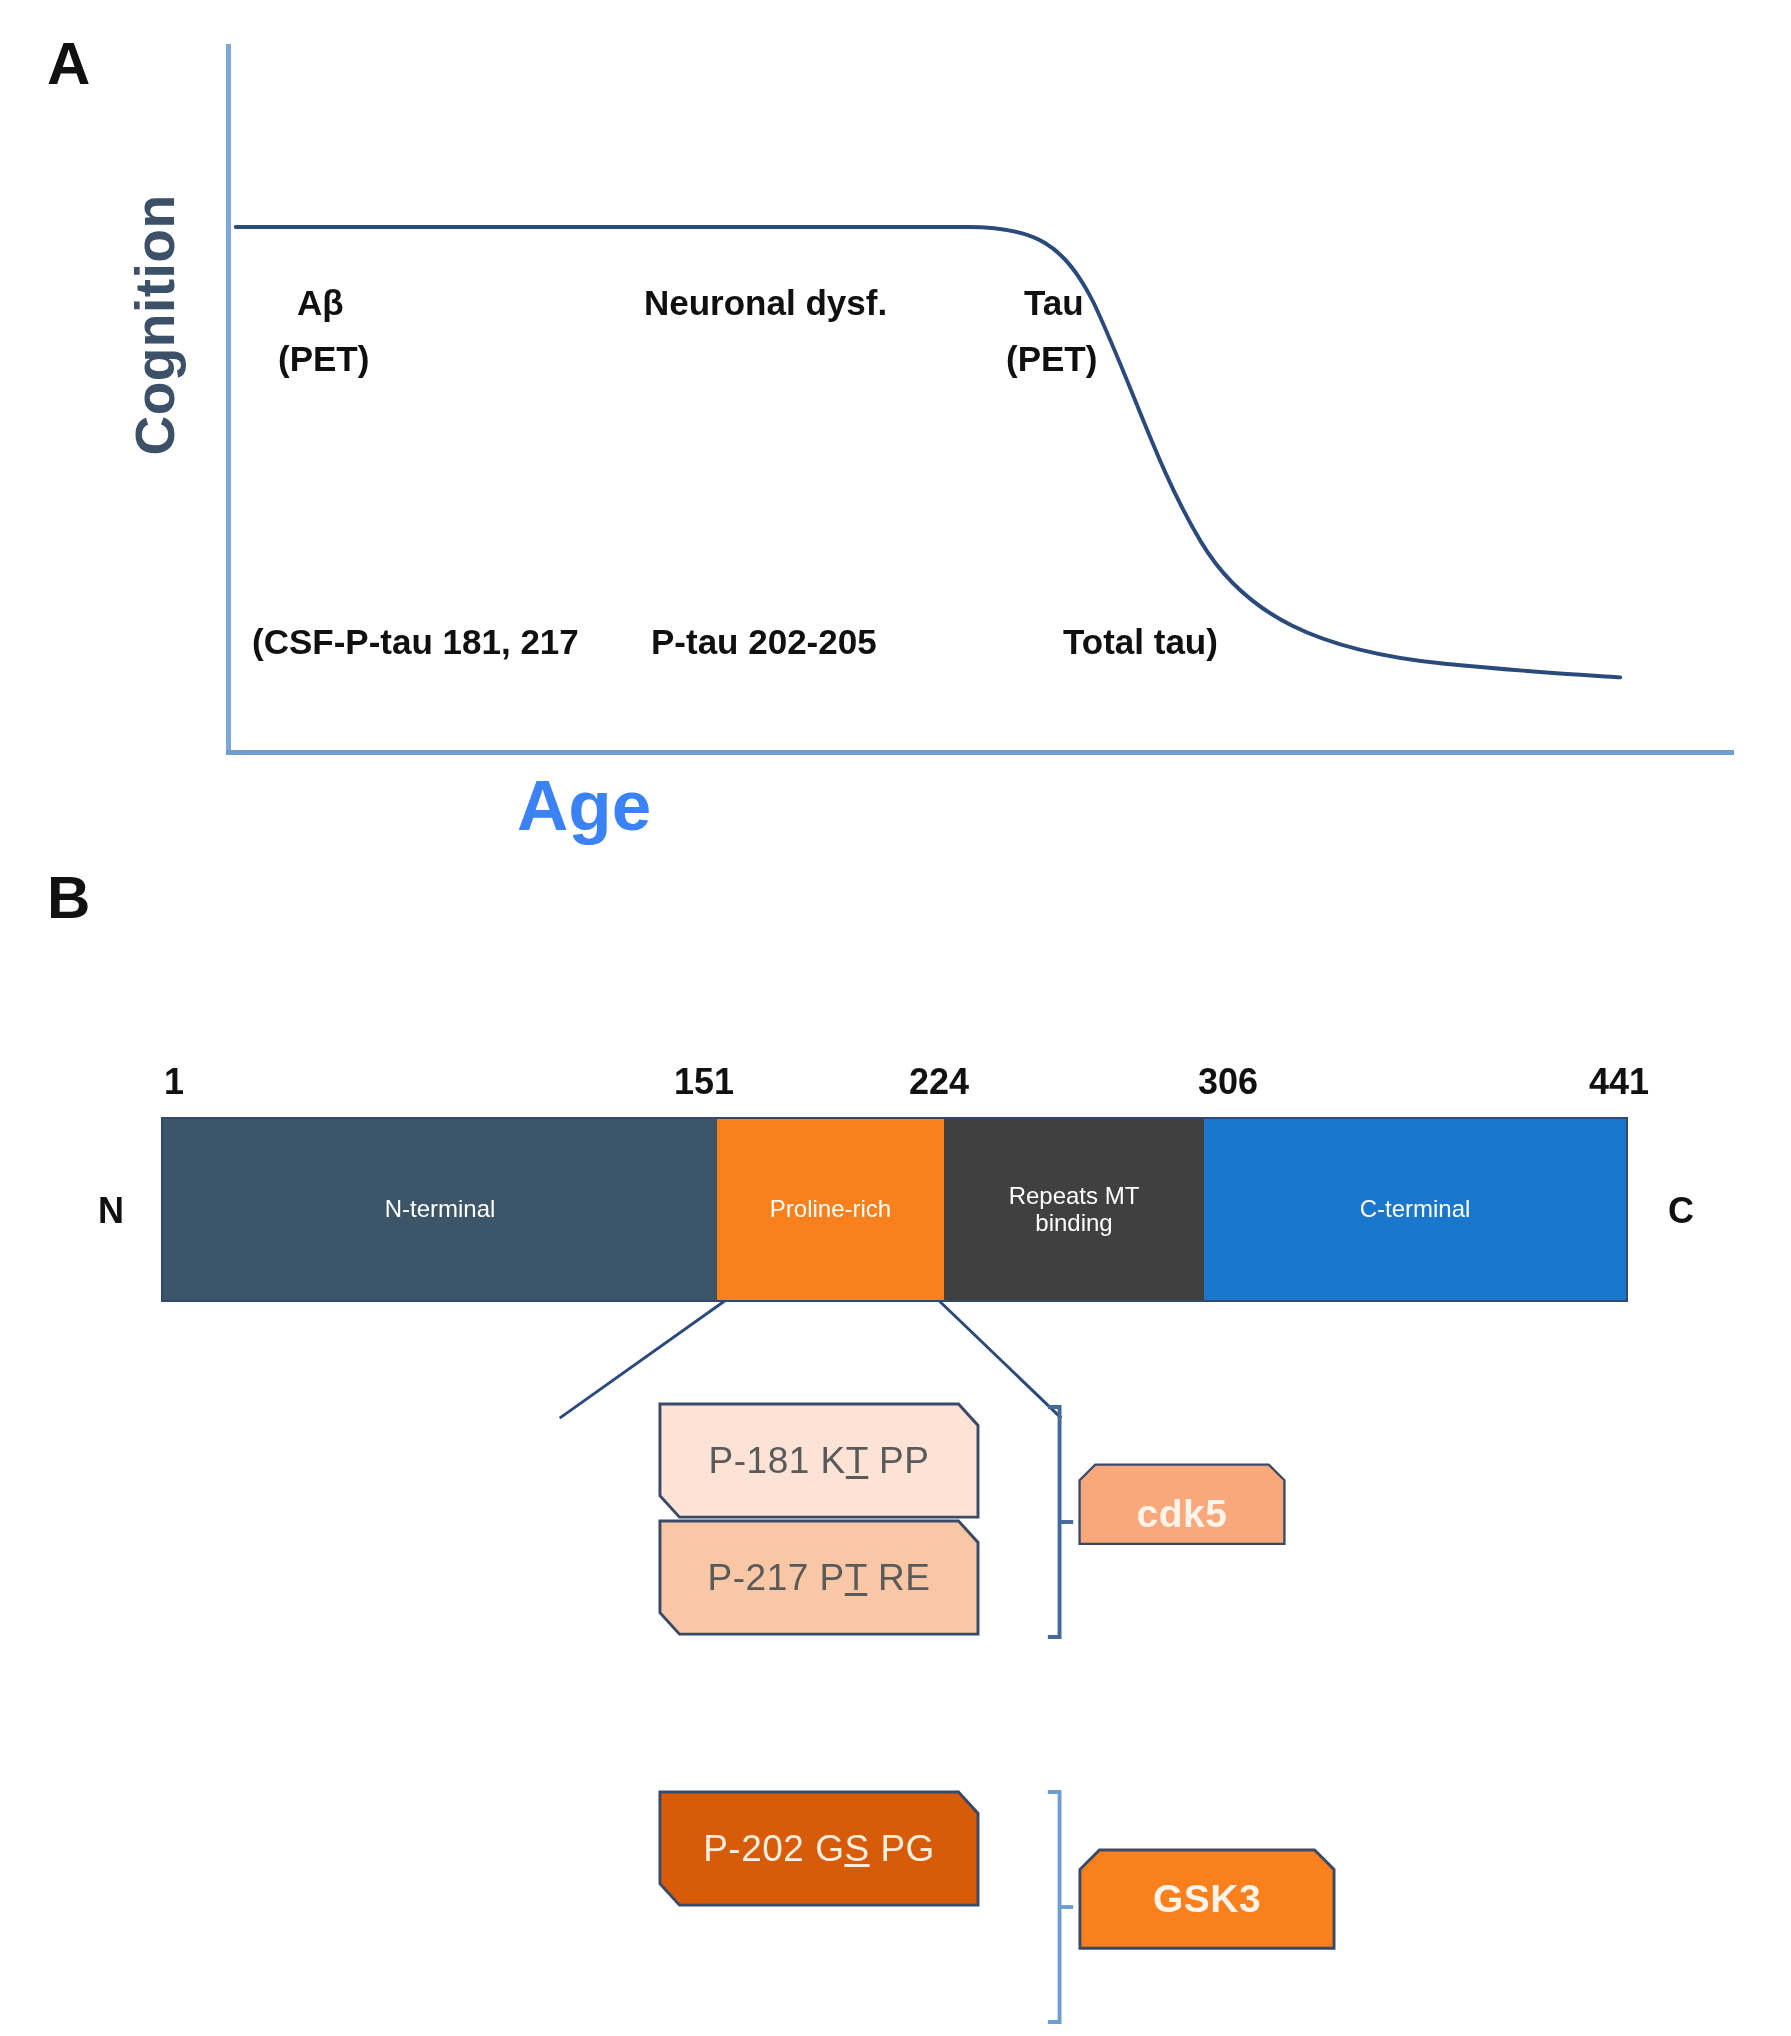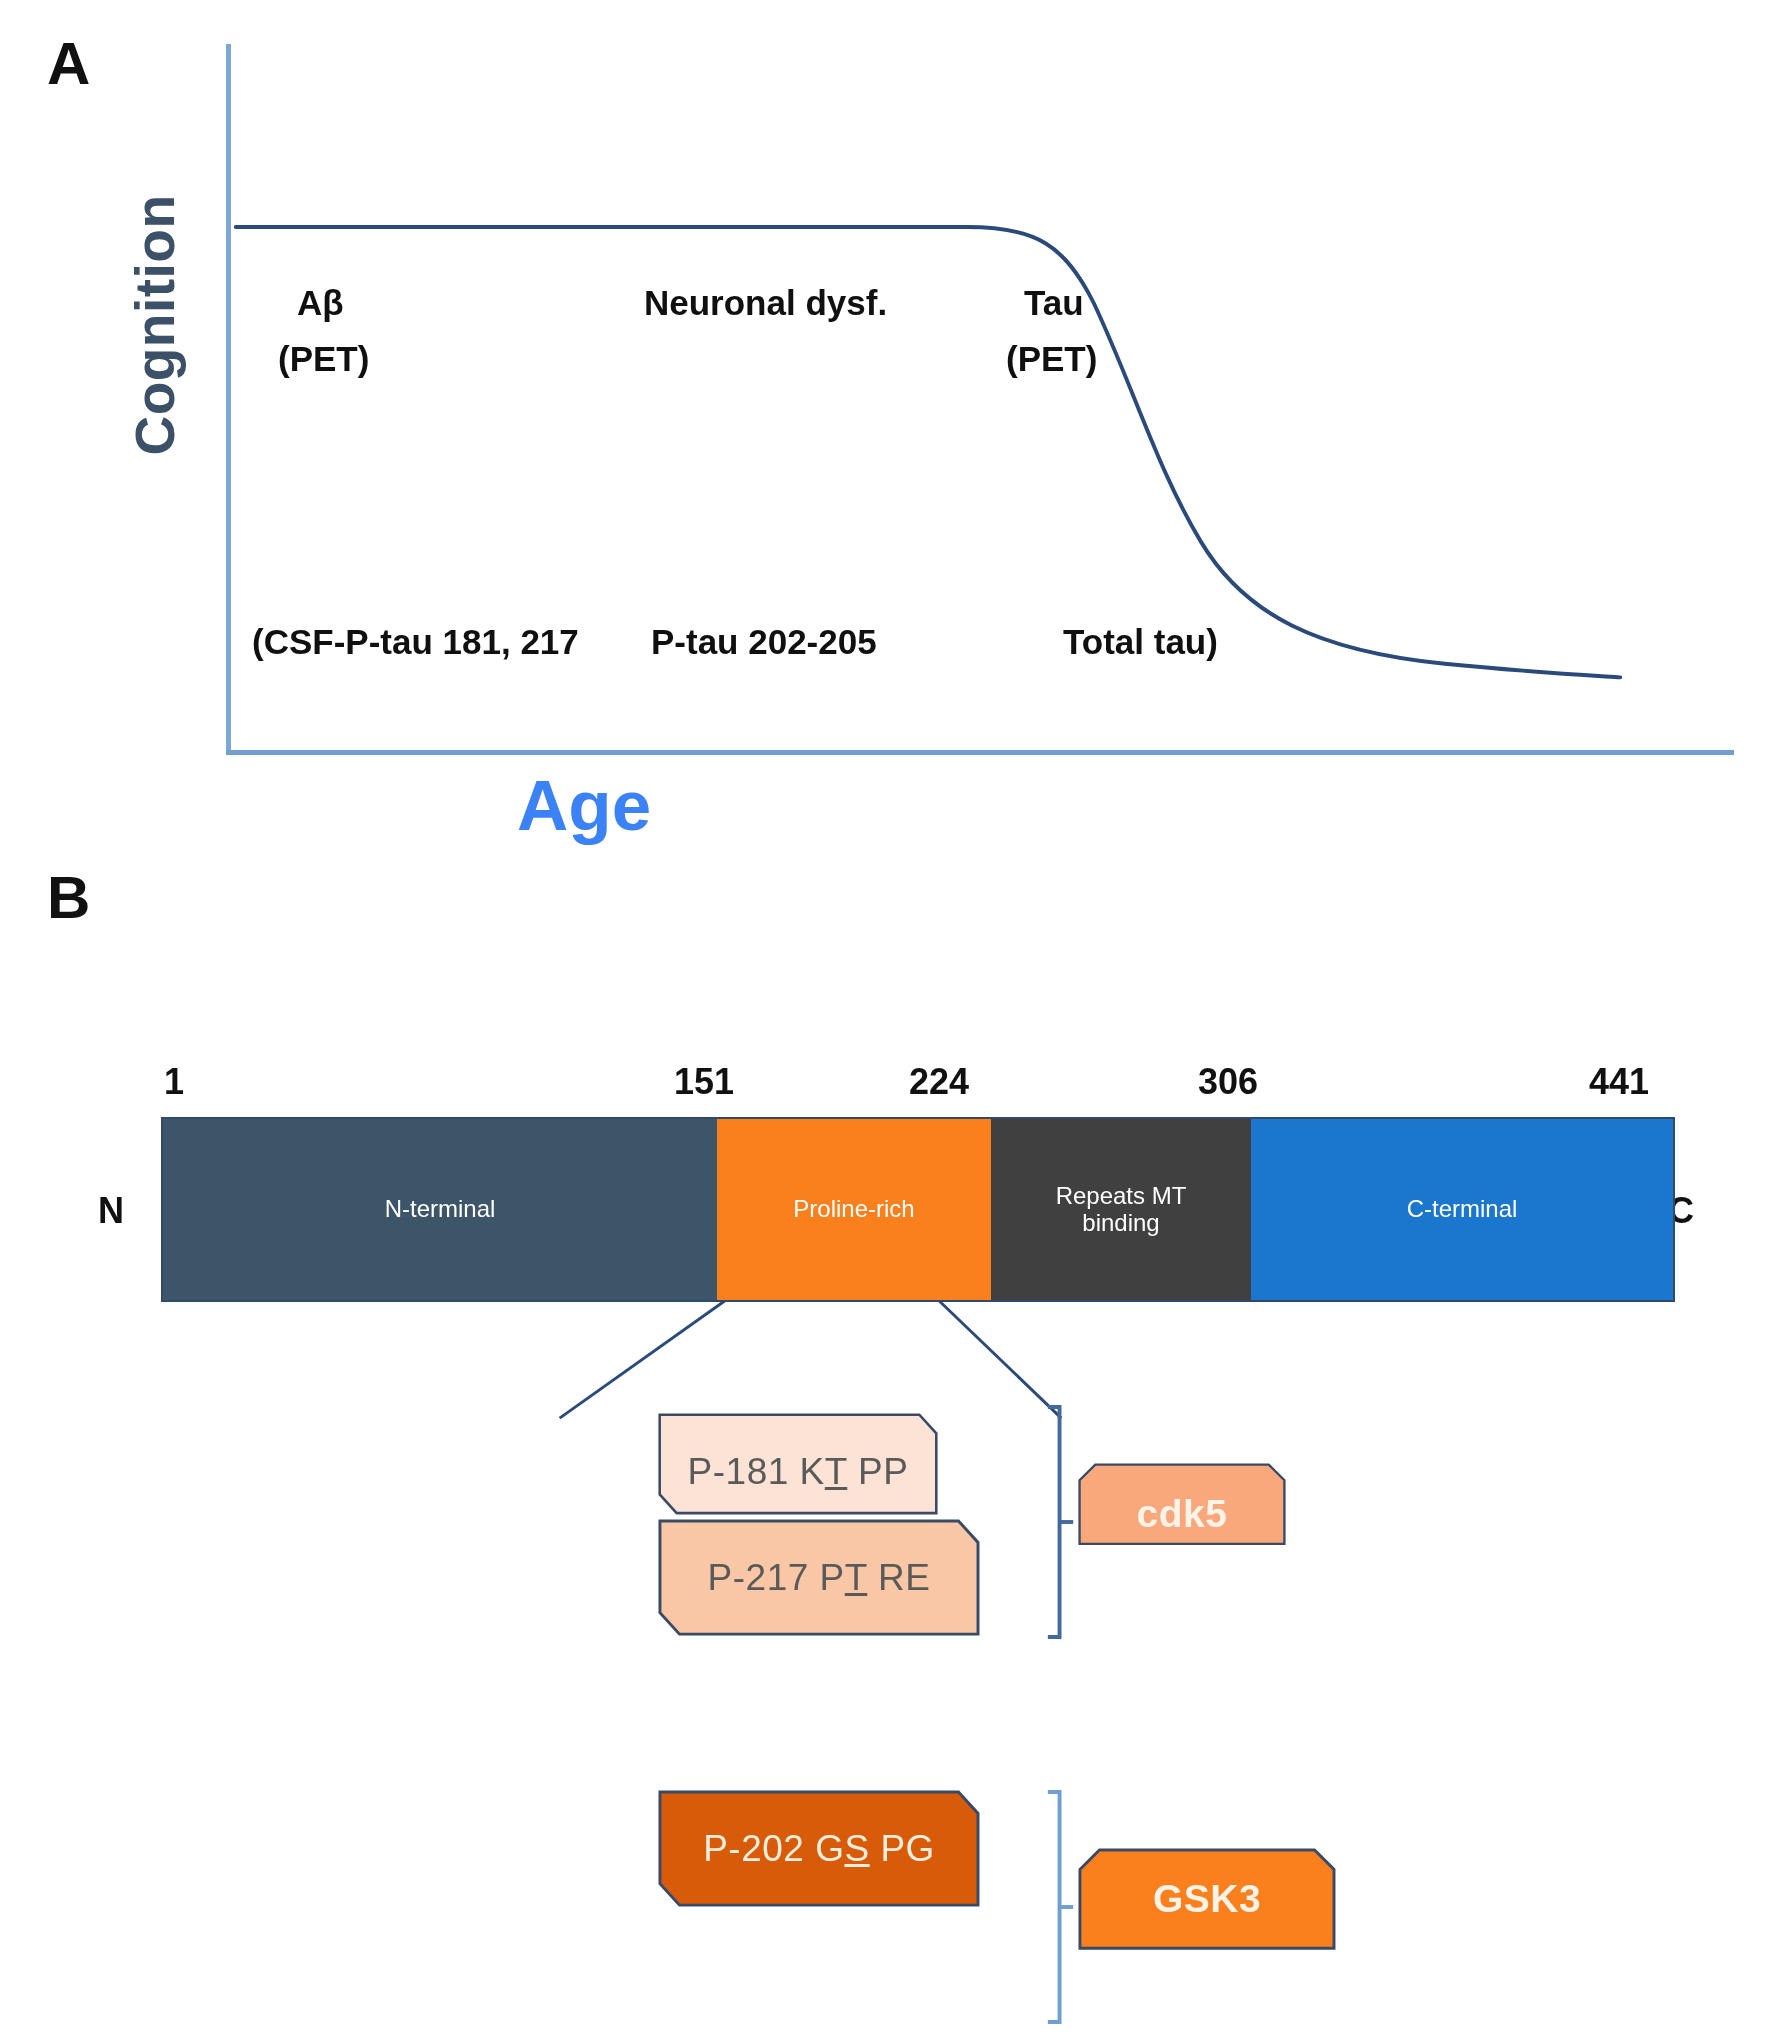--- a/index.html
+++ b/index.html
@@ -85,38 +85,38 @@
   <div class="tick-num" style="left:1200px;top:183px;margin-left:28px;">306</div>
   <div class="tick-num" style="left:1619px;top:183px;">441</div>
 
   <div class="nc-label" style="left:98px;top:312px;">N</div>
   <div class="nc-label" style="left:1668px;top:312px;">C</div>
 
   <div class="domain-bar">
     <div class="seg first" style="width:556px;background:#3d5568;">
       <span>N-terminal</span>
     </div>
-    <div class="seg" style="width:274px;background:#f9801d;">
+    <div class="seg" style="width:227px;background:#f9801d;">
       <span>Proline-rich</span>
     </div>
     <div class="seg" style="width:260px;background:#404040;flex-direction:column;">
       <span>Repeats MT</span>
       <span>binding</span>
     </div>
     <div class="seg last" style="width:424px;background:#1b77cd;">
       <span>C-terminal</span>
     </div>
   </div>
 
   <svg class="conn" style="left:546px;top:421px;" width="527" height="127" viewBox="0 0 540 130">
     <line x1="183" y1="2" x2="14" y2="122" stroke="#2a4a7c" stroke-width="3"></line>
     <line x1="403" y1="2" x2="528" y2="122" stroke="#2a4a7c" stroke-width="3"></line>
   </svg>
 
-  <div class="callout" style="left:658px;top:535px;width:280px;height:117px;">
+  <div class="callout" style="left:658px;top:524px;width:322px;height:117px;">
     <svg class="shape" viewBox="0 0 330 120" preserveAspectRatio="none">
       <polygon points="2,2 308,2 328,24 328,118 22,118 2,96" fill="#fce3d5" stroke="#3a4a66" stroke-width="3"></polygon>
     </svg>
     <span class="txt" style="color:#5a5a5a;">
       <span>P-181 K</span><u>T</u><span> PP</span>
     </span>
   </div>
 
   <div class="callout" style="left:658px;top:641px;width:322px;height:117px;">
     <svg class="shape" viewBox="0 0 330 120" preserveAspectRatio="none">

